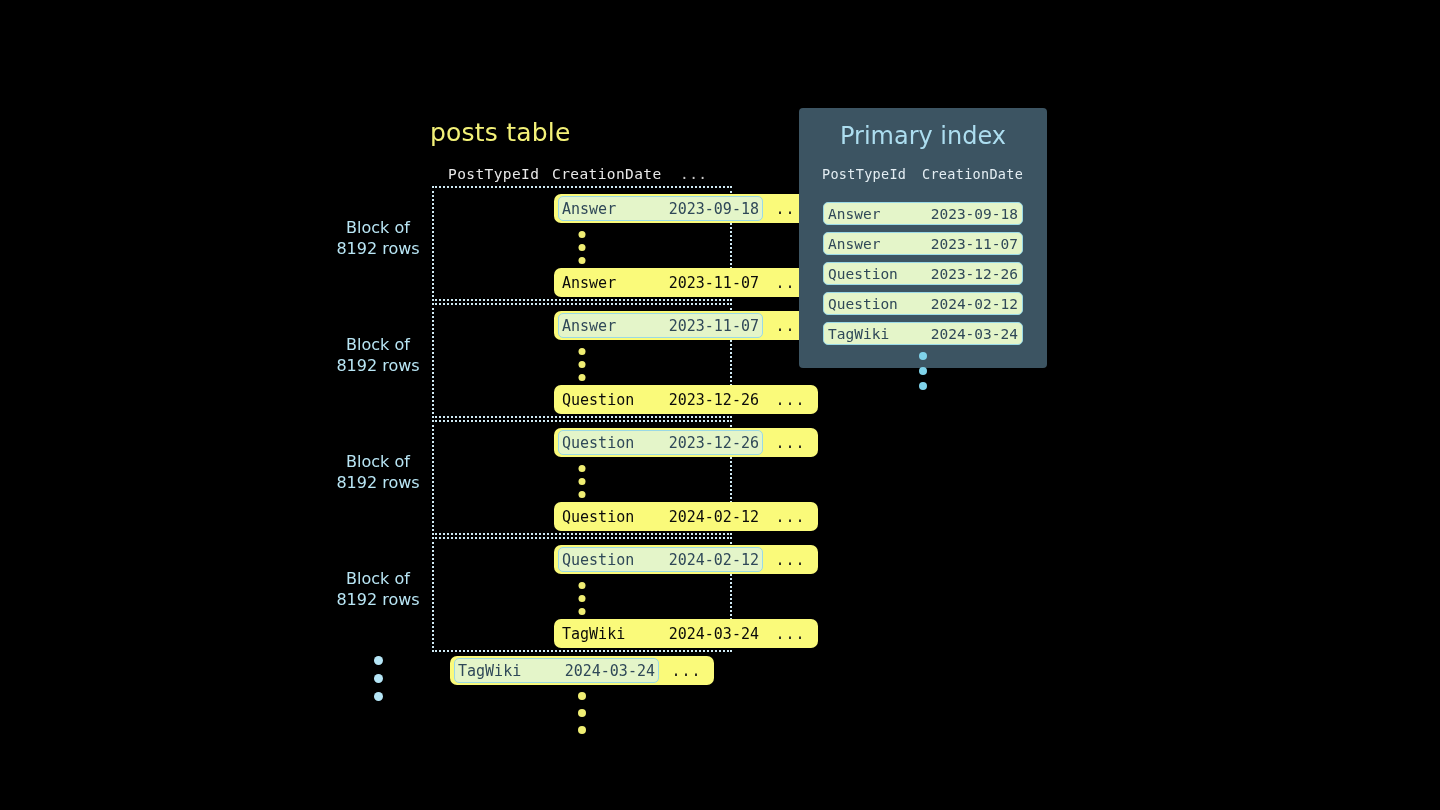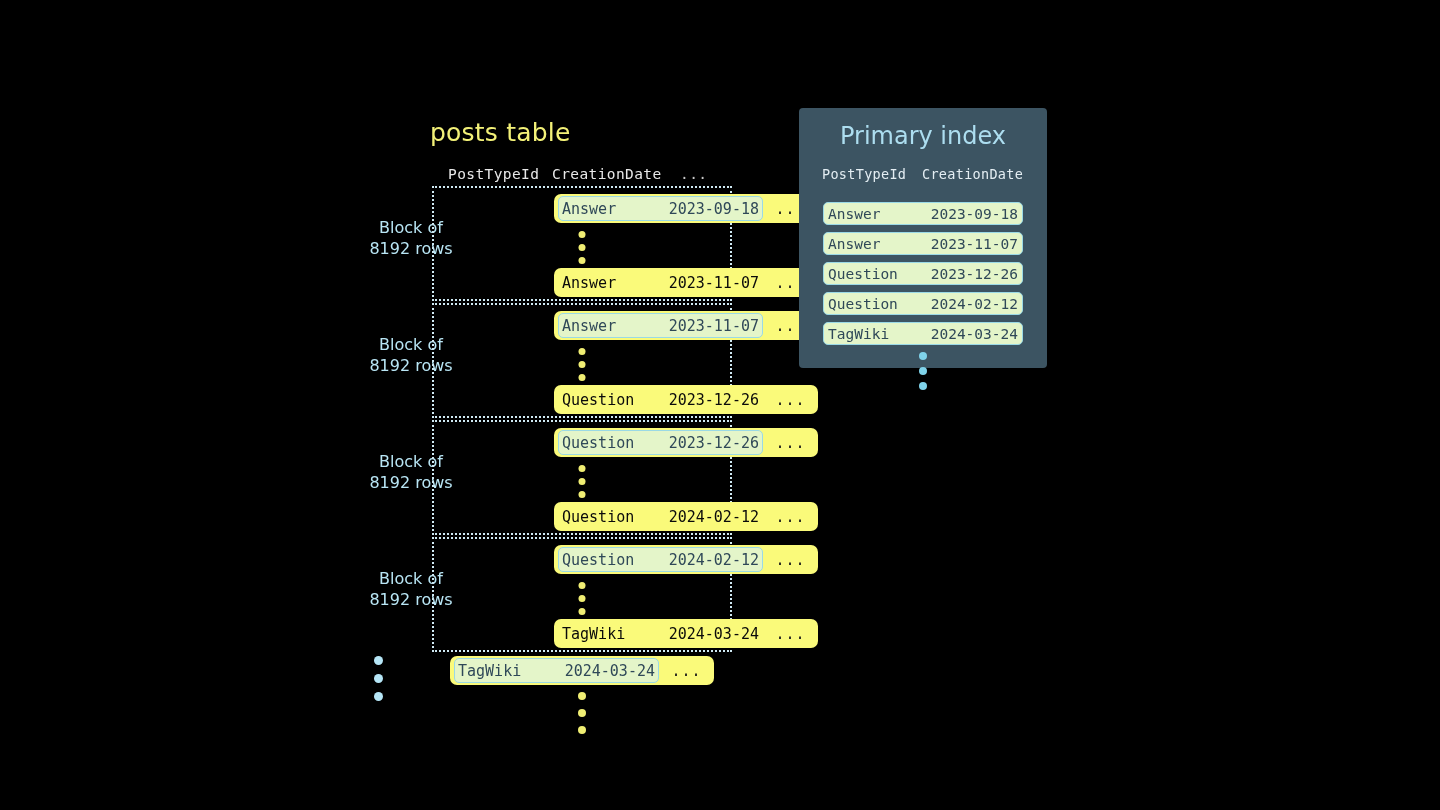--- a/index.html
+++ b/index.html
@@ -56,21 +56,20 @@
   }
   .block-label{
     position:absolute;
     left:0; top:31px;
     width:96px;
     text-align:center;
     color:#B9E6F5;
     font-family:"DejaVu Sans", sans-serif;
     font-size:16px;
     line-height:21px;
-    margin-left:33px;
   }
   .block-frame{
     position:absolute;
     left:102px; top:0;
     width:300px; height:115px;
     border:2px dotted #CFE9F3;
     box-sizing:border-box;
   }
 
   

